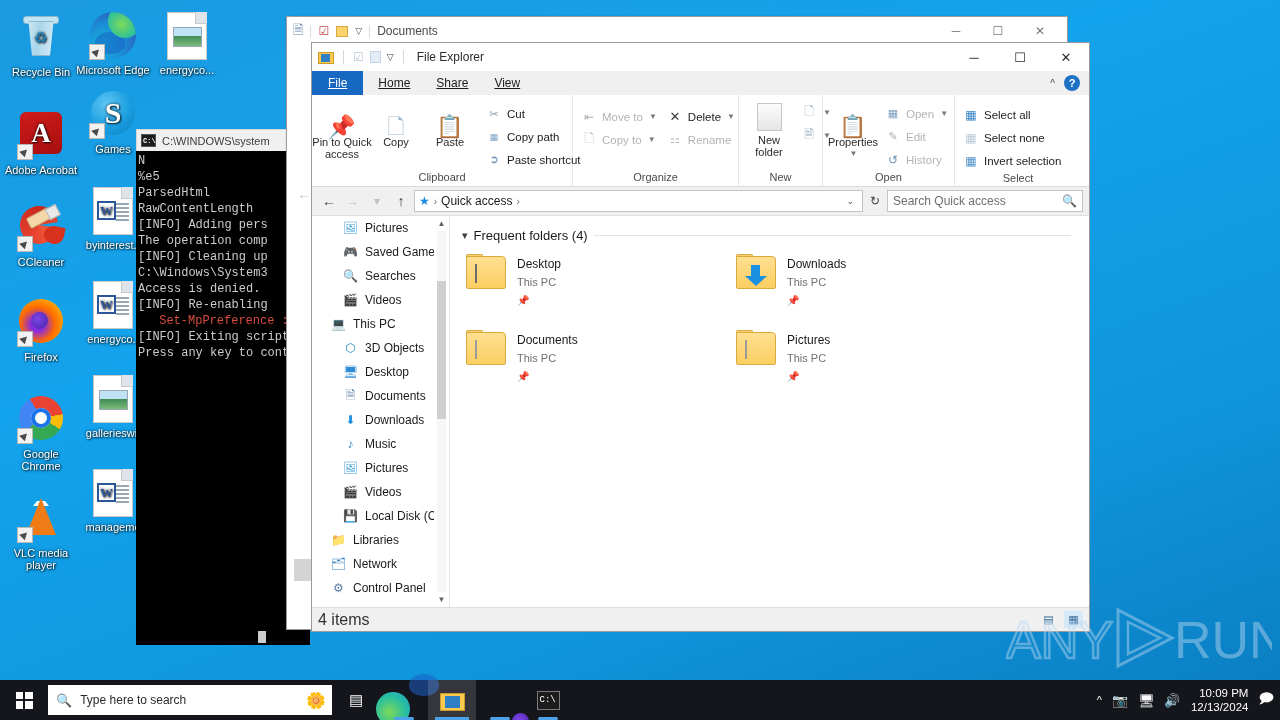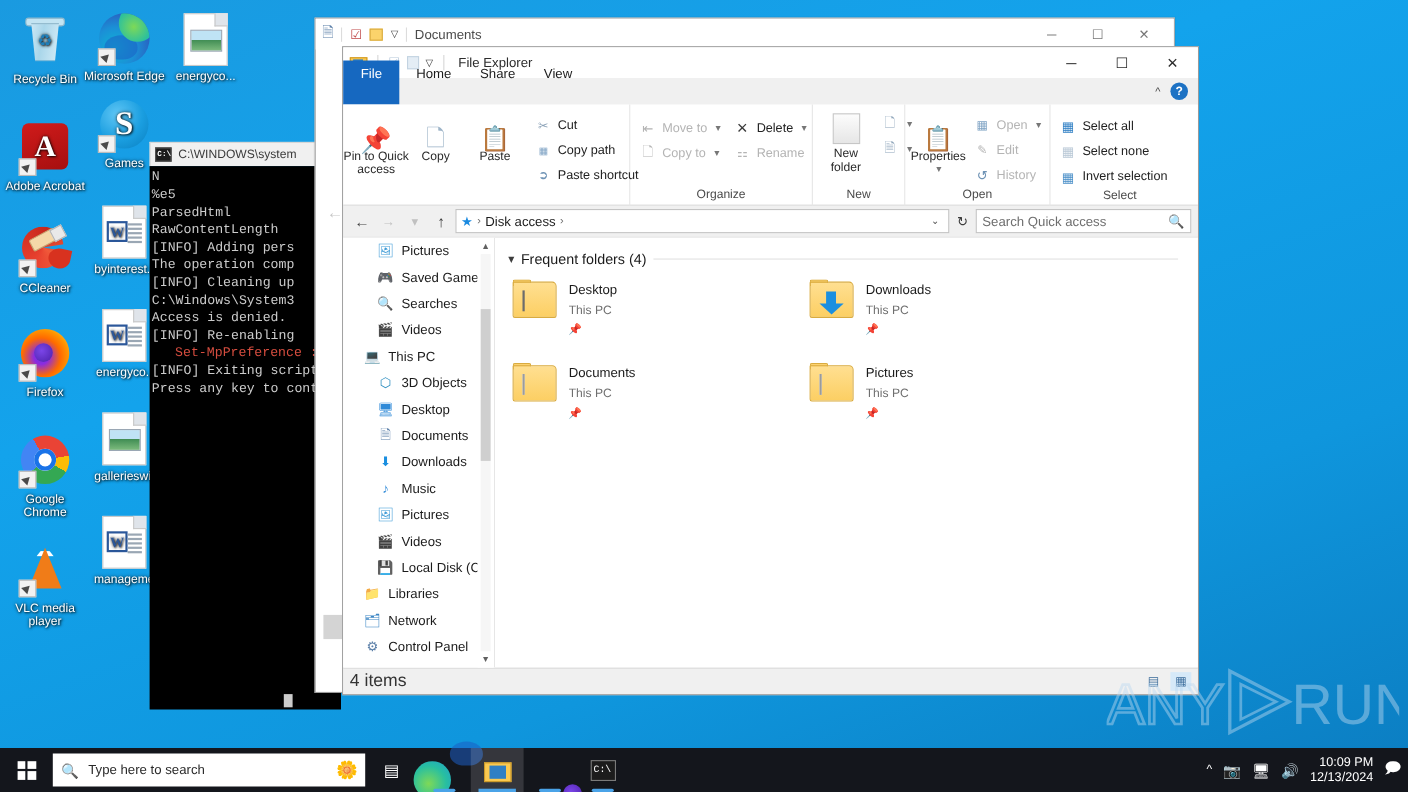--- a/index.html
+++ b/index.html
@@ -180,22 +180,22 @@
   .ex-title { height:28px; background:#fff; display:flex; align-items:center;
     gap:6px; padding:0 0 0 6px; flex:none; }
   .ex-title .qat-sep { width:1px; height:14px; background:#d6d6d6; margin:0 3px; }
   .ex-title .t { font-size:12px; color:#2c2c2c; margin-left:4px; }
   .ex-ctl { margin-left:auto; display:flex; height:28px; }
   .ex-ctl .b { width:46px; display:flex; align-items:center; justify-content:center;
     font-size:13px; color:#2b2b2b; }
 
   .ex-tabs { height:24px; background:#f0f0f0; display:flex; align-items:flex-end;
     position:relative; flex:none; }
-  .ex-tabs .tab { padding:0 13px; height:40px; line-height:24px; font-size:12px;
-    color:#1b1b1b; }
+  .ex-tabs .tab { padding:0 13px; height:24px; line-height:24px; font-size:12px;
+    color:#1b1b1b;text-decoration:underline; }
   .ex-tabs .tab.file { background:#1668c0; color:#fff; font-size:12px;
     padding:0 16px; margin-right:2px; }
   .ex-tabs .right { margin-left:auto; display:flex; align-items:center; gap:9px;
     padding-right:9px; height:24px; }
   .ex-tabs .caret { font-size:10px; color:#444; }
   .helpbtn { width:16px; height:16px; border-radius:50%; background:#1d72c4; color:#fff;
     font:700 11px/16px "Liberation Sans", sans-serif; text-align:center; }
 
   .ribbon { height:92px; background:#fff; border-bottom:1px solid #d9d9d9;
     display:flex; flex:none; position:relative; }
@@ -563,20 +563,21 @@
             <div class="small-btn">
               <span class="si" style="font-size:9px;color:#7fa3c4;">▦</span>
               <span>Copy path</span>
             </div>
             <div class="small-btn">
               <span class="si" style="font-size:11px;color:#6f93b5;">➲</span>
               <span>Paste shortcut</span>
             </div>
           </div>
         </div>
+        <div class="rlabel">Clipboard</div>
       </div>
 
       <div class="rgroup" style="width:166px;">
         <div class="rtop" style="padding-top:8px;">
           <div class="small-col">
             <div class="small-btn dis">
               <span class="si" style="font-size:12px;">⇤</span>
               <span>Move to</span>
               <span class="dd">▼</span>
             </div>
@@ -669,21 +670,21 @@
     </div>
 
     <div class="addr-row">
       <span class="nav-ic">←</span>
       <span class="nav-ic dim">→</span>
       <span class="nav-ic dim">▾</span>
       <span class="nav-ic">↑</span>
       <div class="addr-box">
         <span class="star">★</span>
         <span class="sepc">›</span>
-        <span class="crumb">Disk access</span>
+        <span class="crumb">Quick access</span>
         <span class="sepc">›</span>
         <span class="vdd">⌄</span>
       </div>
       <span class="refresh">↻</span>
       <div class="search-box">
         <span class="ph">Search Quick access</span>
         <span class="mag">🔍</span>
       </div>
     </div>
 

